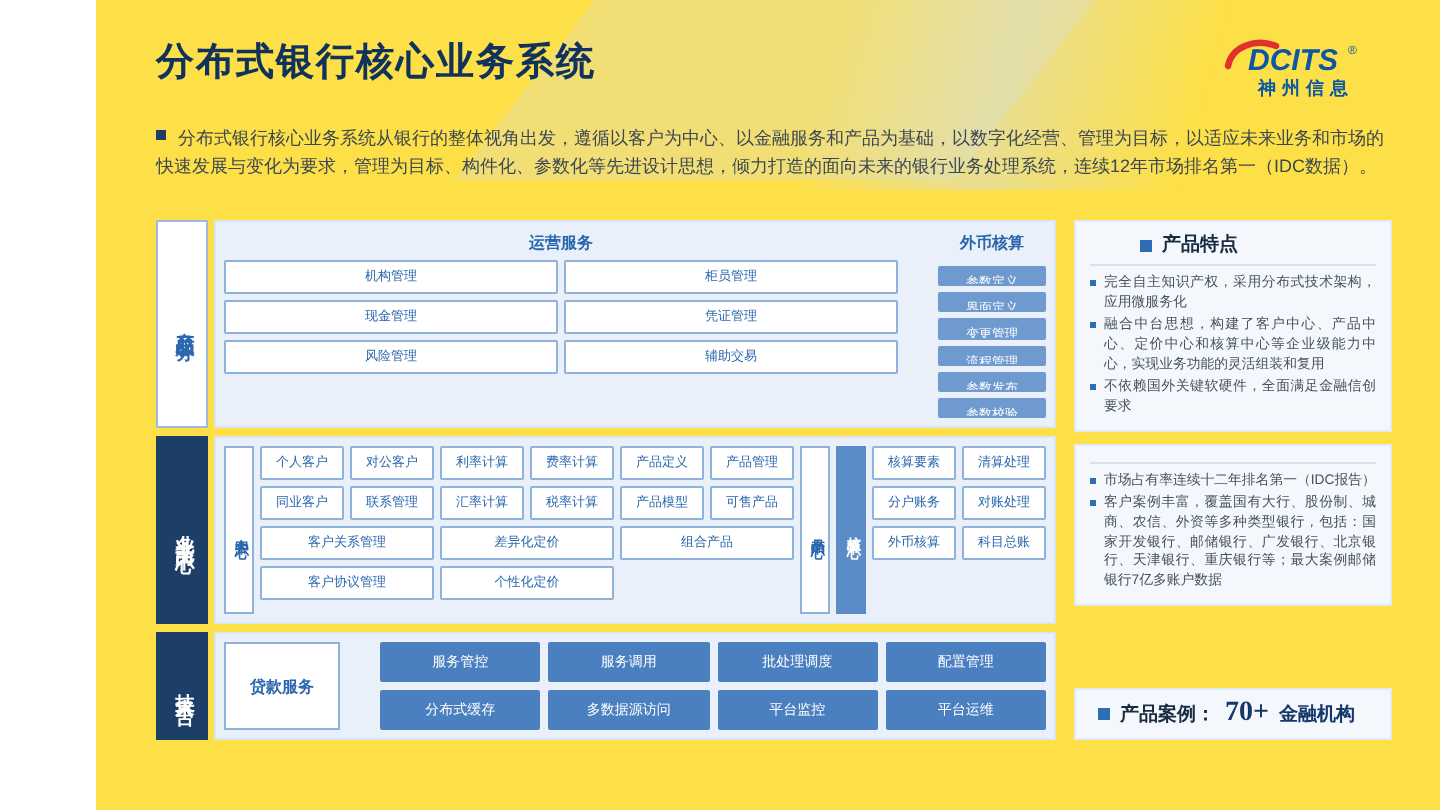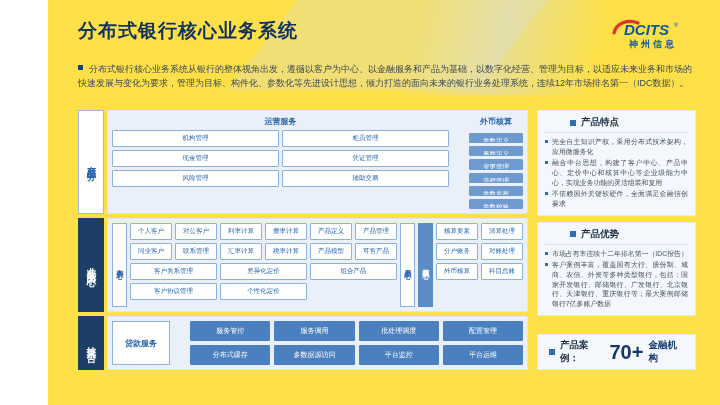--- a/index.html
+++ b/index.html
@@ -69,21 +69,21 @@
   .card-head { display:flex; align-items:center; gap:5px;padding-left:25px; }
   .sq { width:6px; height:6px; background:#2e6db4; flex:none; }
   .card-title { font-size:9.5px; font-weight:bold; color:#1a2c42; }
   .card-divider { border-top:1px solid #d7e1ed; margin:3px 0 4px; }
   .pitem { display:flex; gap:4px; font-size:6.9px; color:#45525f; line-height:1.4; margin-bottom:2px; text-align:justify; }
   .pitem .dot { flex:none; width:3px; height:3px; background:#2e6db4; margin-top:3px; }
   .pitem .ptxt { min-width:0; }
 
   .cases { display:flex; align-items:center; gap:5px; background:#f4f8fc; border:1px solid #e2eaf3;
     padding:4px 11px; margin-top:auto; }
-  .cases-num { font-size:20px; font-weight:800; color:#14386b; }
+  .cases-num { font-size:14px; font-weight:800; color:#14386b;font-family:Liberation Serif, serif; }
   .cases-suffix { font-size:9.5px; font-weight:bold; color:#14386b; }
 </style>
 </head>
 <body>
 
 <div class="slide">
   <div class="deco-band"></div>
   <div class="deco-tri"></div>
 
   <div class="header">
@@ -216,24 +216,20 @@
             <span class="dot"></span>
             <span class="ptxt">融合中台思想，构建了客户中心、产品中心、定价中心和核算中心等企业级能力中心，实现业务功能的灵活组装和复用</span>
           </div>
         <div class="pitem">
             <span class="dot"></span>
             <span class="ptxt">不依赖国外关键软硬件，全面满足金融信创要求</span>
           </div>
       </div>
 
       <div class="card">
-        <div class="card-head">
-          <span class="sq"></span>
-          <span class="card-title">产品优势</span>
-        </div>
         <div class="card-divider"></div>
         <div class="pitem">
             <span class="dot"></span>
             <span class="ptxt">市场占有率连续十二年排名第一（IDC报告）</span>
           </div>
         <div class="pitem">
             <span class="dot"></span>
             <span class="ptxt">客户案例丰富，覆盖国有大行、股份制、城商、农信、外资等多种类型银行，包括：国家开发银行、邮储银行、广发银行、北京银行、天津银行、重庆银行等；最大案例邮储银行7亿多账户数据</span>
           </div>
       </div>

